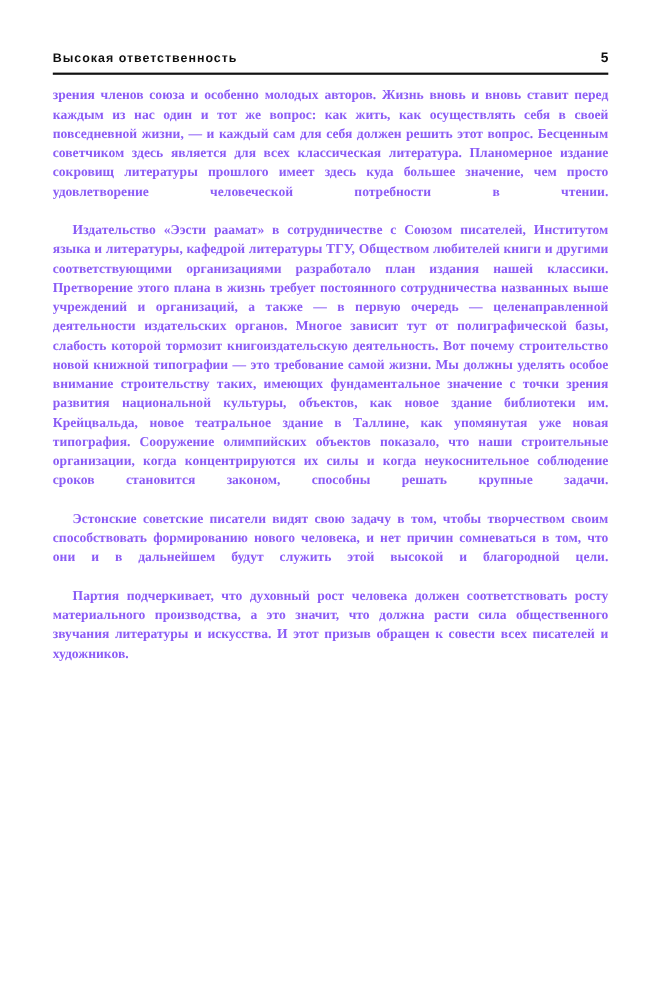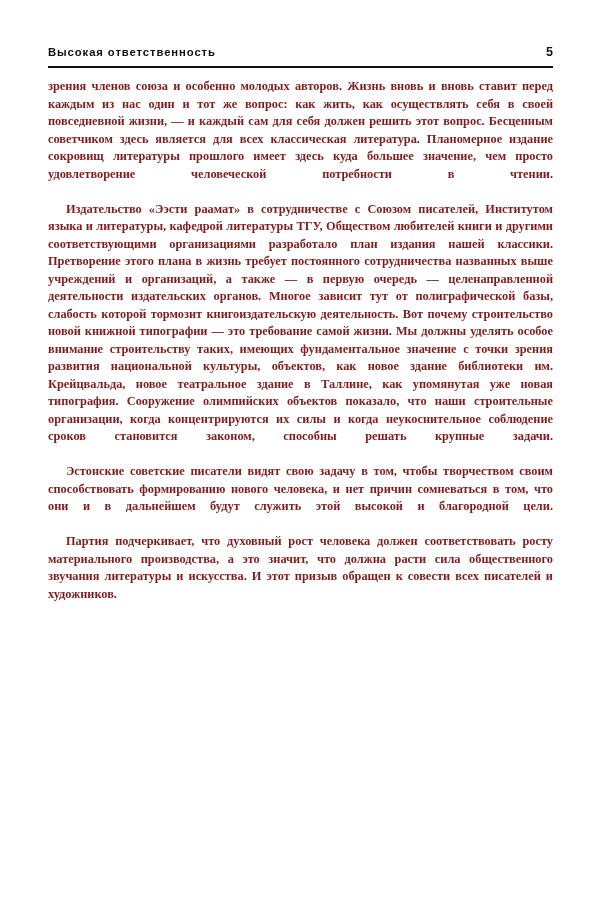--- a/index.html
+++ b/index.html
@@ -60,21 +60,21 @@
     left: 48px;
     top: 78px;
     width: 505px;
   }
 
   .para {
     margin: 0;
     font-size: 12.35px;
     line-height: 17.5px;
     font-weight: 700;
-    color: #7f1d1d;
+    color: #8b5cf6;
     text-align: justify;
     text-justify: inter-word;
     word-spacing: 0.2px;
     hyphens: manual;
   }
 
   .para.indent {
     text-indent: 18px;
   }
 

